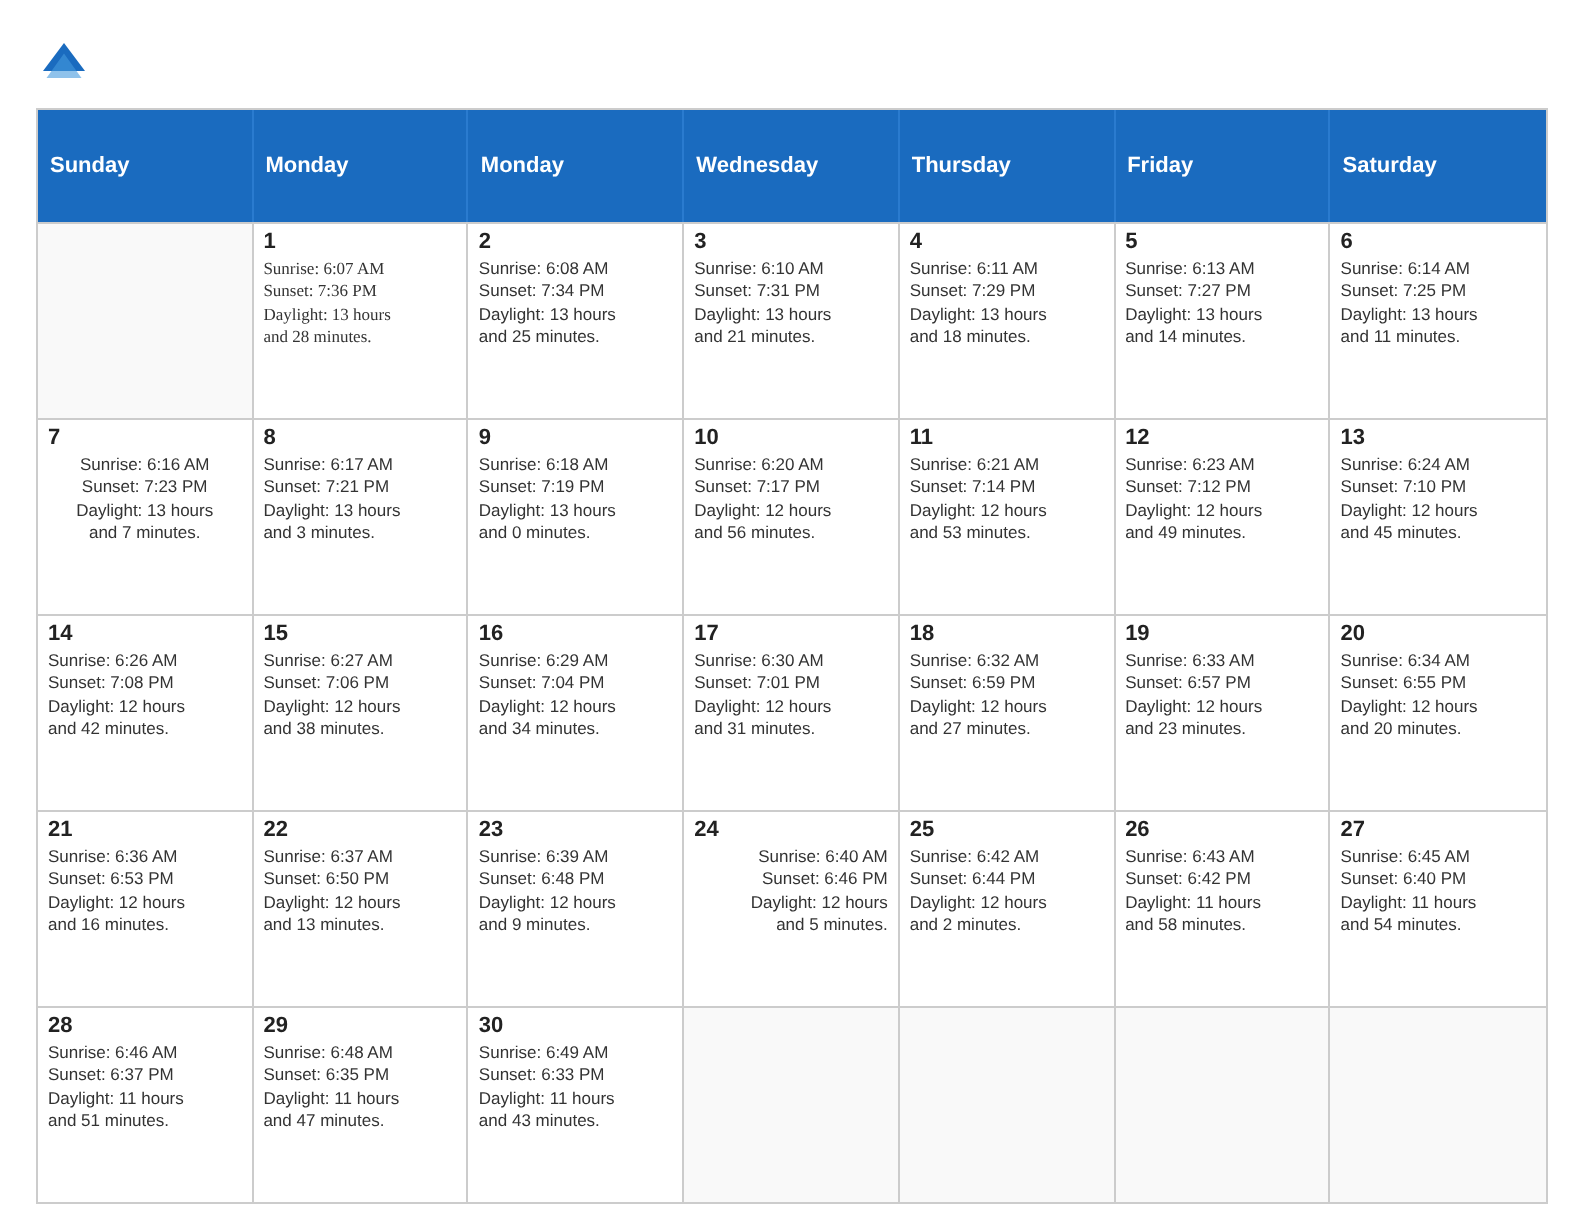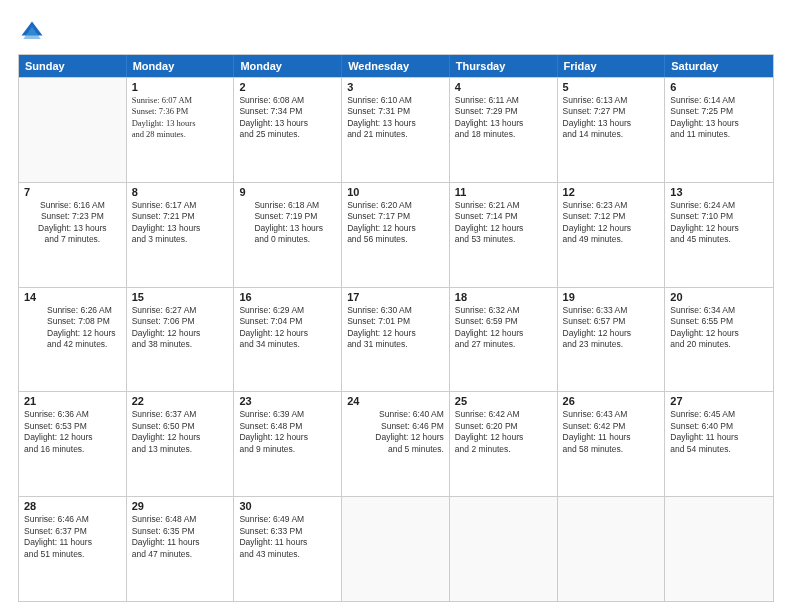--- a/index.html
+++ b/index.html
@@ -59,21 +59,21 @@
     }
     .cal-header {
       display: grid;
       grid-template-columns: repeat(7, 1fr);
       background: #1a6bbf;
     }
     .cal-header-cell {
       color: #fff;
       font-size: 11px;
       font-weight: bold;
-      padding: 5px 6px;
+      padding: 22px 6px;
       border-right: 1px solid #2a7bcf;
     }
     .cal-header-cell:last-child { border-right: none; }
     .cal-body {
       flex: 1;
       display: flex;
       flex-direction: column;
     }
     .cal-row {
       display: grid;
@@ -190,21 +190,21 @@
           </div>
           <div class="cal-cell">
             <div class="day-num">8</div>
             <div class="day-info" style="white-space: pre-line;">Sunrise: 6:17 AM
 Sunset: 7:21 PM
 Daylight: 13 hours
 and 3 minutes.</div>
           </div>
           <div class="cal-cell">
             <div class="day-num">9</div>
-            <div class="day-info" style="white-space: pre-line; margin-left: 15px;">Sunrise: 6:18 AM
+            <div class="day-info" style="white-space: pre-line;">Sunrise: 6:18 AM
 Sunset: 7:19 PM
 Daylight: 13 hours
 and 0 minutes.</div>
           </div>
           <div class="cal-cell">
             <div class="day-num">10</div>
             <div class="day-info" style="white-space: pre-line;">Sunrise: 6:20 AM
 Sunset: 7:17 PM
 Daylight: 12 hours
 and 56 minutes.</div>
@@ -227,21 +227,21 @@
             <div class="day-num">13</div>
             <div class="day-info" style="white-space: pre-line;">Sunrise: 6:24 AM
 Sunset: 7:10 PM
 Daylight: 12 hours
 and 45 minutes.</div>
           </div>
         </div>
         <div class="cal-row">
           <div class="cal-cell">
             <div class="day-num">14</div>
-            <div class="day-info" style="white-space: pre-line; margin-left: 23px;">Sunrise: 6:26 AM
+            <div class="day-info" style="white-space: pre-line;">Sunrise: 6:26 AM
 Sunset: 7:08 PM
 Daylight: 12 hours
 and 42 minutes.</div>
           </div>
           <div class="cal-cell">
             <div class="day-num">15</div>
             <div class="day-info" style="white-space: pre-line;">Sunrise: 6:27 AM
 Sunset: 7:06 PM
 Daylight: 12 hours
 and 38 minutes.</div>
@@ -307,21 +307,21 @@
           <div class="cal-cell">
             <div class="day-num">24</div>
             <div class="day-info" style="white-space: pre-line; text-align: right;">Sunrise: 6:40 AM
 Sunset: 6:46 PM
 Daylight: 12 hours
 and 5 minutes.</div>
           </div>
           <div class="cal-cell">
             <div class="day-num">25</div>
             <div class="day-info" style="white-space: pre-line;">Sunrise: 6:42 AM
-Sunset: 6:20 PM
+Sunset: 6:44 PM
 Daylight: 12 hours
 and 2 minutes.</div>
           </div>
           <div class="cal-cell">
             <div class="day-num">26</div>
             <div class="day-info" style="white-space: pre-line;">Sunrise: 6:43 AM
 Sunset: 6:42 PM
 Daylight: 11 hours
 and 58 minutes.</div>
           </div>

